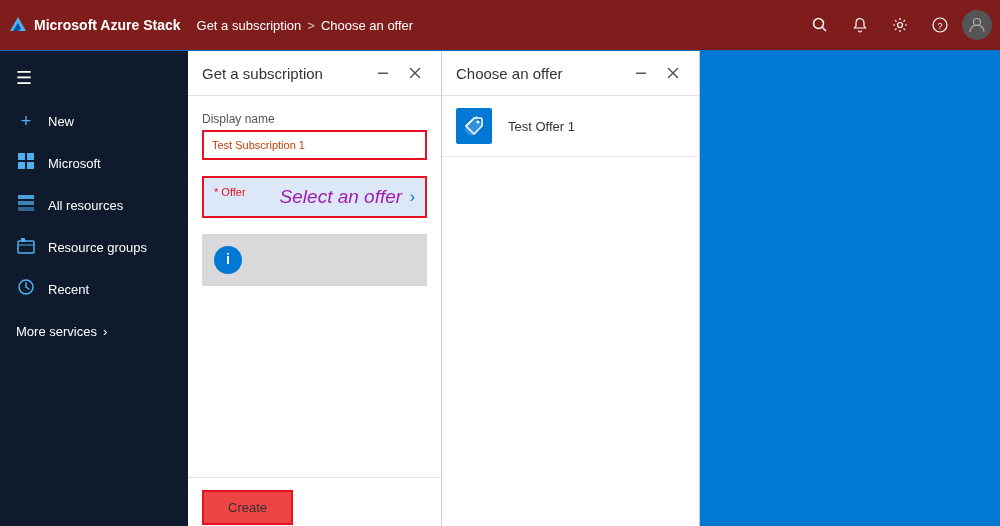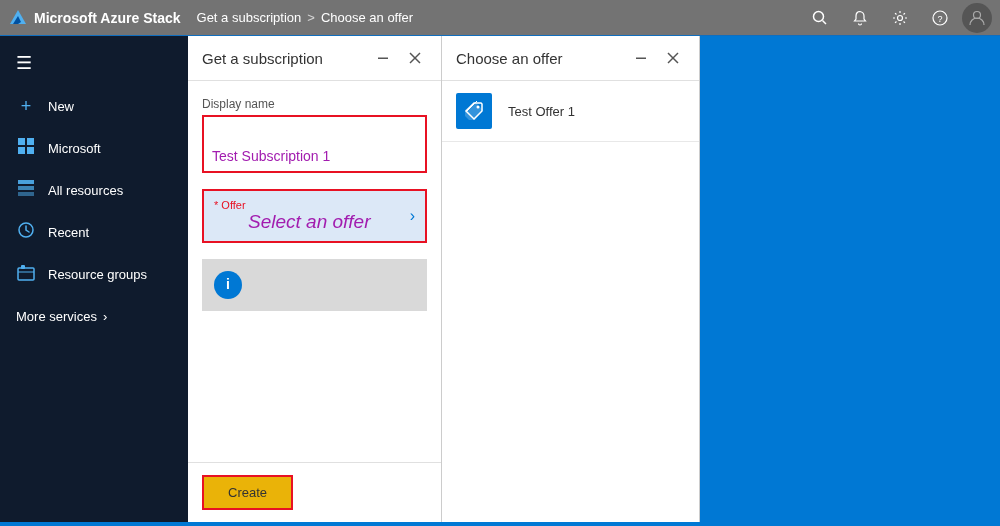--- a/index.html
+++ b/index.html
@@ -2,22 +2,22 @@
 <html><head>
   <meta charset="utf-8">
   <style>
     * { box-sizing: border-box; margin: 0; padding: 0; font-family: 'Segoe UI', Arial, sans-serif; }
     body { width: 1000px; height: 526px; overflow: hidden; background: #0078d4; }
 
     
     .top-bar {
       display: flex;
       align-items: center;
-      background: #737373;
-      height: 36px;
+      background: #7f1d1d;
+      height: 51px;
       padding: 0 8px;
       border-bottom: 1px solid #106ebe;
     }
     .top-bar-brand {
       display: flex;
       align-items: center;
       gap: 6px;
       color: white;
       font-size: 14px;
       font-weight: 600;
@@ -157,39 +157,38 @@
     .field-input-wrapper {
       border: 2px solid #e81123;
       padding: 2px 0;
       margin-bottom: 16px;
     }
     .field-input {
       width: 100%;
       border: none;
       outline: none;
       padding: 5px 8px;
-      font-size: 14px;
-      color: #a21caf;
-      margin-top: 24px;
+      font-size: 11px;
+      color: #c2410c;
     }
 
     
     .offer-selector {
       border: 2px solid #e81123;
       background: #dce8f7;
       display: flex;
       align-items: center;
       justify-content: space-between;
       padding: 8px 10px;
       cursor: pointer;
       margin-bottom: 16px;
     }
     .offer-label-row {
       display: flex;
-      flex-direction: column;
+      flex-direction: row;
     }
     .offer-required {
       font-size: 11px;
       color: #e81123;
     }
     .offer-required::before { content: '* '; }
     .offer-value {
       font-size: 19px;
       color: #a21caf;
       font-style: italic;
@@ -219,21 +218,21 @@
       color: white; font-size: 14px; font-weight: bold;
       flex-shrink: 0;
     }
 
     
     .panel-footer {
       padding: 12px 14px;
       border-top: 1px solid #e0e0e0;
     }
     .create-btn {
-      background: #eab308;
+      background: #ef4444;
       border: 2px solid #e81123;
       color: #333;
       padding: 8px 24px;
       font-size: 13px;
       cursor: pointer;
       font-weight: 500;
     }
 
     
     .offer-item {
@@ -342,35 +341,35 @@
           <rect x="1" y="1" width="16" height="4" fill="#50b0f0" opacity="0.9"></rect>
           <rect x="1" y="7" width="16" height="4" fill="#50b0f0" opacity="0.7"></rect>
           <rect x="1" y="13" width="16" height="4" fill="#50b0f0" opacity="0.5"></rect>
         </svg>
       </span>
       <span>All resources</span>
     </div>
     <div class="sidebar-item">
       <span class="sidebar-icon">
         <svg width="18" height="18" viewBox="0 0 18 18" fill="none">
-          <circle cx="9" cy="9" r="7" stroke="#50b0f0" stroke-width="1.5"></circle>
-          <path d="M9 5v4l3 2" stroke="#50b0f0" stroke-width="1.5" stroke-linecap="round"></path>
-        </svg>
-      </span>
-      <span>Recent</span>
-    </div>
-    <div class="sidebar-item">
-      <span class="sidebar-icon">
-        <svg width="18" height="18" viewBox="0 0 18 18" fill="none">
           <rect x="1" y="5" width="16" height="12" rx="1" stroke="#50b0f0" stroke-width="1.5" fill="none"></rect>
           <path d="M1 9h16" stroke="#50b0f0" stroke-width="1"></path>
           <rect x="4" y="2" width="4" height="4" rx="1" fill="#50b0f0"></rect>
         </svg>
       </span>
       <span>Resource groups</span>
+    </div>
+    <div class="sidebar-item">
+      <span class="sidebar-icon">
+        <svg width="18" height="18" viewBox="0 0 18 18" fill="none">
+          <circle cx="9" cy="9" r="7" stroke="#50b0f0" stroke-width="1.5"></circle>
+          <path d="M9 5v4l3 2" stroke="#50b0f0" stroke-width="1.5" stroke-linecap="round"></path>
+        </svg>
+      </span>
+      <span>Recent</span>
     </div>
 
     <div class="sidebar-more">
       <span>More services</span>
       <span>›</span>
     </div>
   </div>
 
   <div class="content-area">
 

